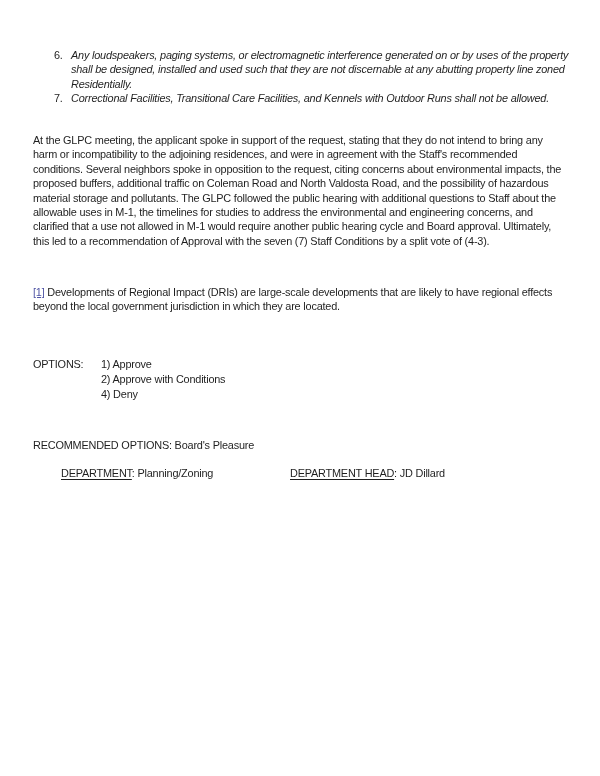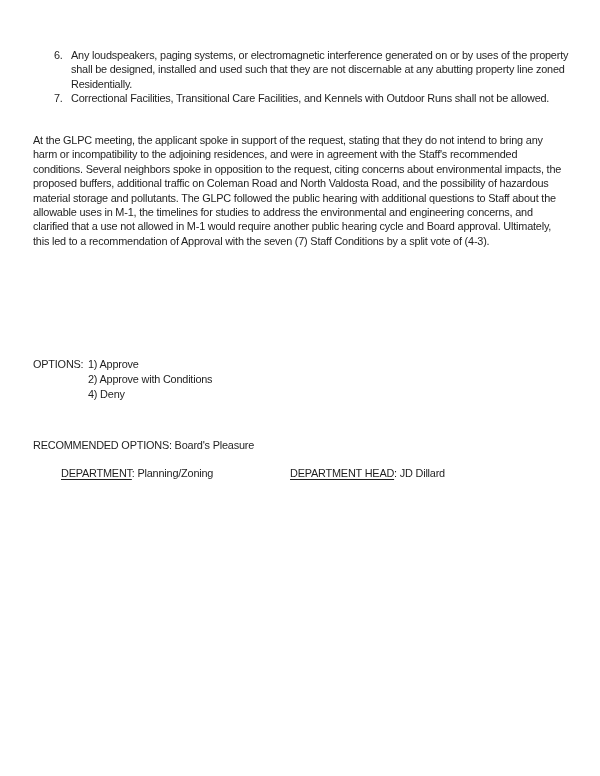--- a/index.html
+++ b/index.html
@@ -18,39 +18,39 @@
     letter-spacing: -0.2px;
     line-height: 14.4px;
     color: #1f1f1f;
   }
   .abs { position: absolute; left: 33px; }
 
   
   #conditions { top: 48px; width: 545px; }
   .cond-item { display: flex; align-items: flex-start; }
   .cond-num  { flex: none; width: 17px; margin-left: 21px; }
-  .cond-text { flex: 1; }
+  .cond-text { flex: 1; font-style: italic; }
 
   
   #meeting-paragraph { top: 133px; width: 534px; }
 
   
   #footnote { top: 285px; width: 534px; }
   .footnote-link {
     color: #5055a5;
     text-decoration: underline;
     text-underline-offset: 1px;
     cursor: pointer;
   }
 
   
   #options { top: 357px; width: 420px; }
   .options-label { position: absolute; left: 0; top: 0; }
   .options-items { margin-left: 55px; }
-  .options-items .option-line { line-height: 14.8px; }
+  .options-items .option-line { line-height: 14.8px; margin-left: 13px; }
 
   
   #recommended { top: 438px; width: 534px; white-space: nowrap; }
   #department-row { top: 466px; width: 534px; }
   .dept-head-group { position: absolute; left: 227px; top: 0; white-space: nowrap; padding-left: 30px; }
   .dept-group { white-space: nowrap; margin-left: 28px; }
   .u { text-decoration: underline; text-underline-offset: 2px; }
   #admin { top: 494px; width: 534px; white-space: nowrap; }
 </style>
 </head>
@@ -64,20 +64,23 @@
       <span class="cond-text">Any loudspeakers, paging systems, or electromagnetic interference generated on or by uses of the property shall be designed, installed and used such that they are not discernable at any abutting property line zoned Residentially.</span>
     </div>
     <div class="cond-item">
       <span class="cond-num">7.</span>
       <span class="cond-text">Correctional Facilities, Transitional Care Facilities, and Kennels with Outdoor Runs shall not be allowed.</span>
     </div>
   </div>
 
   <div id="meeting-paragraph" class="abs">At the GLPC meeting, the applicant spoke in support of the request, stating that they do not intend to bring any harm or incompatibility to the adjoining residences, and were in agreement with the Staff's recommended conditions. Several neighbors spoke in opposition to the request, citing concerns about environmental impacts, the proposed buffers, additional traffic on Coleman Road and North Valdosta Road, and the possibility of hazardous material storage and pollutants. The GLPC followed the public hearing with additional questions to Staff about the allowable uses in M-1, the timelines for studies to address the environmental and engineering concerns, and clarified that a use not allowed in M-1 would require another public hearing cycle and Board approval. Ultimately, this led to a recommendation of Approval with the seven (7) Staff Conditions by a split vote of (4-3).</div>
 
+  <div id="footnote" class="abs">
+    <a class="footnote-link">[1]</a><span> Developments of Regional Impact (DRIs) are large-scale developments that are likely to have regional effects beyond the local government jurisdiction in which they are located.</span>
+  </div>
 
   <div id="options" class="abs">
     <span class="options-label">OPTIONS:</span>
     <div class="options-items">
       <div class="option-line">1) Approve</div>
       <div class="option-line">2) Approve with Conditions</div>
       <div class="option-line">4) Deny</div>
     </div>
   </div>
 

